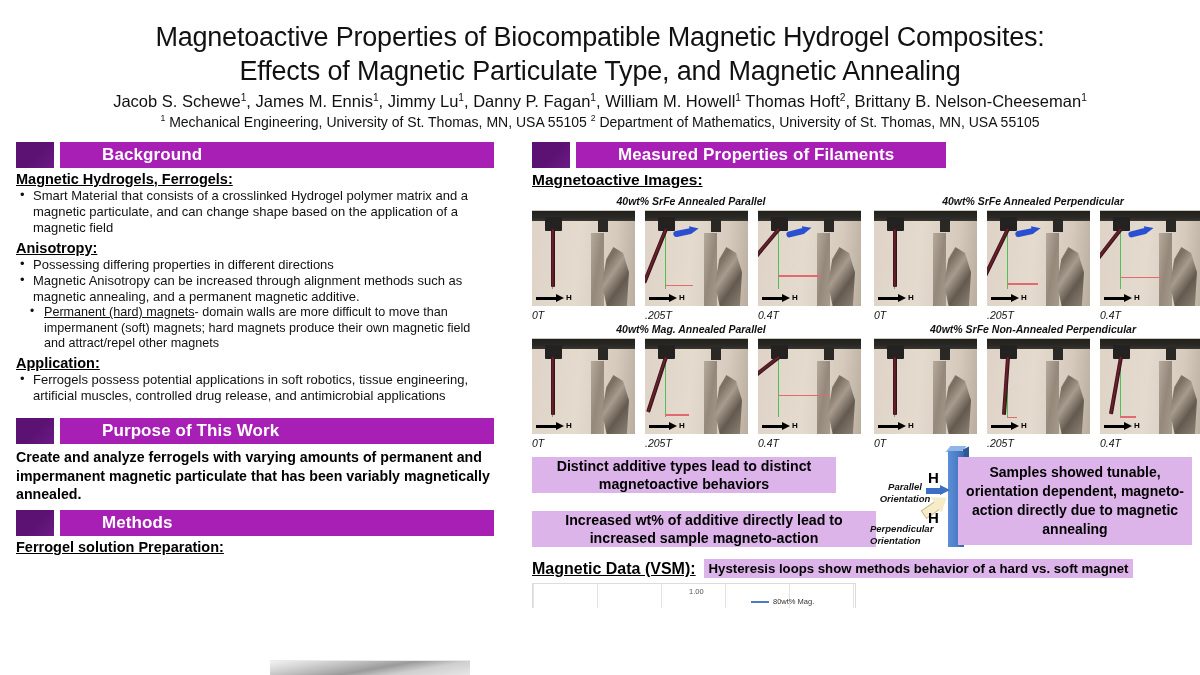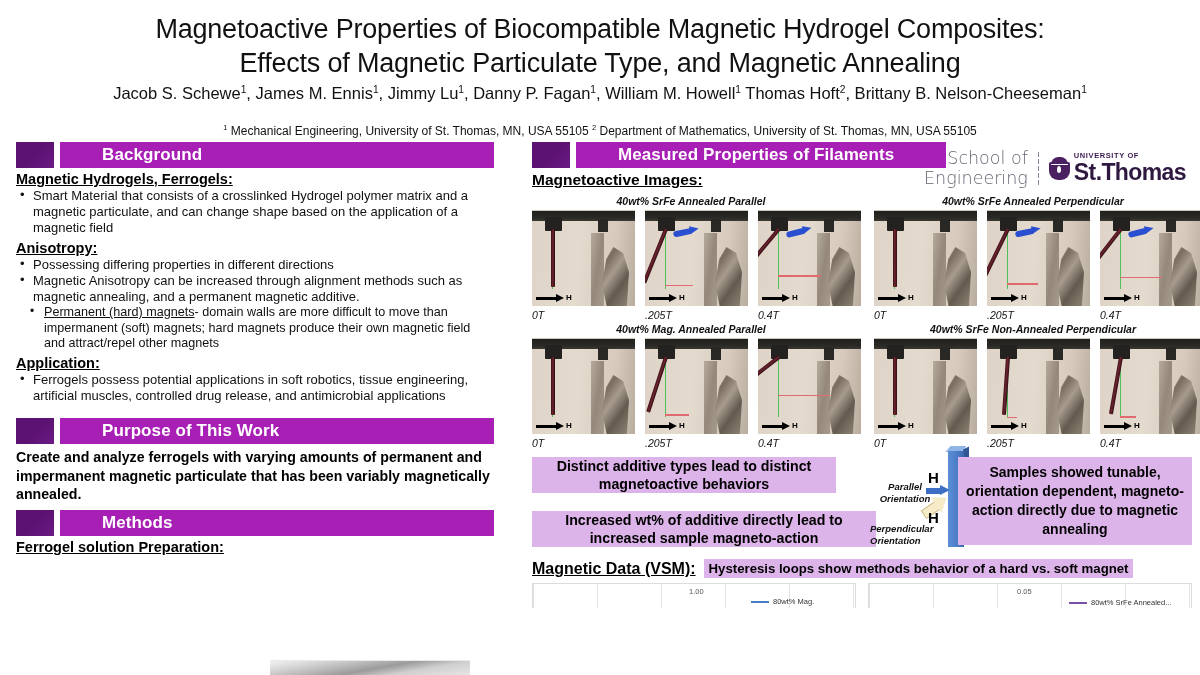--- a/index.html
+++ b/index.html
@@ -4,30 +4,30 @@
 <style>
   html,body{margin:0;padding:0;}
   body{
     width:1200px;height:675px;overflow:hidden;background:#ffffff;
     font-family:"Liberation Sans","DejaVu Sans",sans-serif;
     color:#000;
   }
   .poster{position:relative;width:1200px;height:675px;}
 
   
-  .titleblock{text-align:center;padding-top:12px;}
+  .titleblock{text-align:center;padding-top:20px;}
   .title-line{
     font-size:27px;line-height:34px;font-weight:400;letter-spacing:-0.2px;
     color:#111;white-space:nowrap;
   }
   .authors{
     font-size:16.5px;line-height:21px;margin-top:3px;white-space:nowrap;color:#111;
   }
   .affil{
-    font-size:12px;line-height:18px;margin-top:18px;white-space:nowrap;color:#111;
+    font-size:14px;line-height:18px;margin-top:1px;white-space:nowrap;color:#111;
   }
   sup{font-size:0.62em;vertical-align:super;line-height:0;}
 
   
   .col-left{position:absolute;left:16px;top:142px;width:478px;}
   .col-right{position:absolute;left:532px;top:142px;width:660px;}
 
   
   .sec{display:flex;align-items:stretch;margin-bottom:3px;}
   .sec-square{width:38px;height:26px;background:linear-gradient(135deg,#5c1273 0%,#5c1273 55%,#6d1a86 100%);flex:0 0 auto;}
@@ -276,38 +276,20 @@
 
   <div class="col-right">
 
     <div class="sec">
       <div class="sec-square"></div>
       <div class="sec-bar short">
         <span>Measured Properties of Filaments</span>
       </div>
     </div>
 
-    <div class="logo">
-      <div class="logo-soe">
-        <div>School of</div>
-        <div>Engineering</div>
-      </div>
-      <div class="logo-dots"></div>
-      <div class="logo-ut">
-        <div class="crest">
-          <div class="shield"></div>
-            <div class="cap"></div>
-            <div class="flame"></div>
-        </div>
-        <div class="logo-ut-txt">
-          <span class="logo-ut-small">UNIVERSITY OF</span>
-          <span class="logo-ut-big">St.Thomas</span>
-        </div>
-      </div>
-    </div>
 
     <div class="sub-h" style="font-size:15.5px;">Magnetoactive Images:</div>
 
     <div class="img-section">
       <div class="grid-row">
         <div class="grid-group">
           <div class="group-title">40wt% SrFe Annealed Parallel</div>
           <div class="cells">
               <div class="cellwrap">
                 <div class="cell">
@@ -617,24 +599,16 @@
 
     <div class="charts">
       <div class="chartbox">
         <div class="cgrid"></div>
         <div class="ctick" style="left:156px;top:3px;">1.00</div>
         <div class="clegend" style="left:218px;top:13px;">
           <span class="cl-line"></span>
           <span>80wt% Mag.</span>
         </div>
       </div>
-      <div class="chartbox">
-        <div class="cgrid"></div>
-        <div class="ctick" style="left:148px;top:3px;">0.05</div>
-        <div class="clegend" style="left:200px;top:14px;">
-          <span class="cl-line purple"></span>
-          <span>80wt% SrFe Annealed...</span>
-        </div>
-      </div>
     </div>
 
   </div>
 </div>
 
 </body></html>

